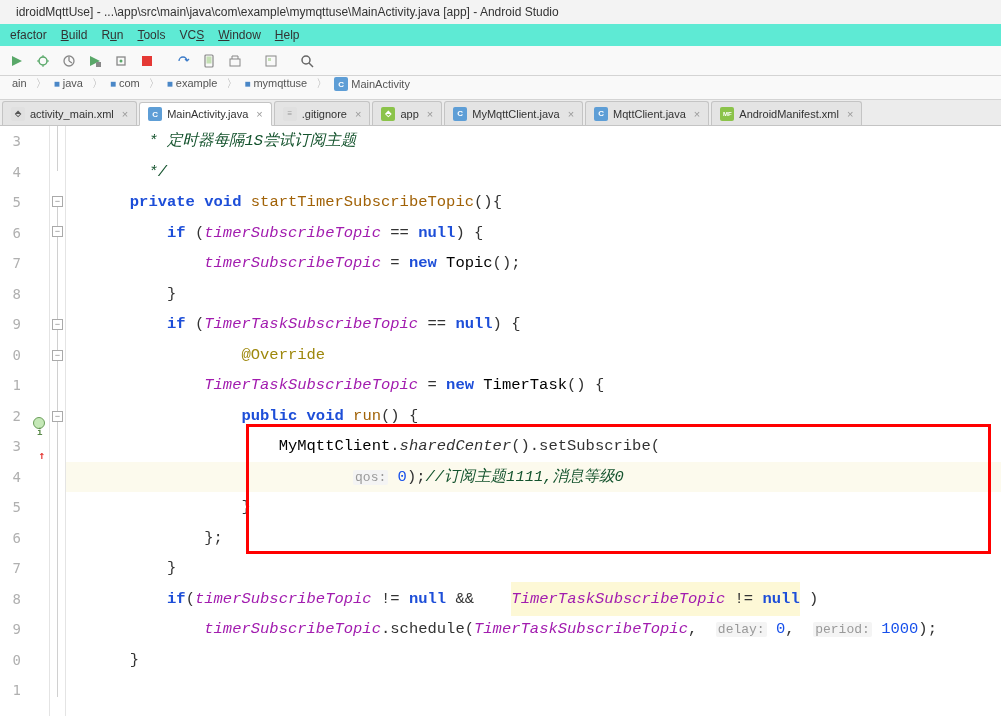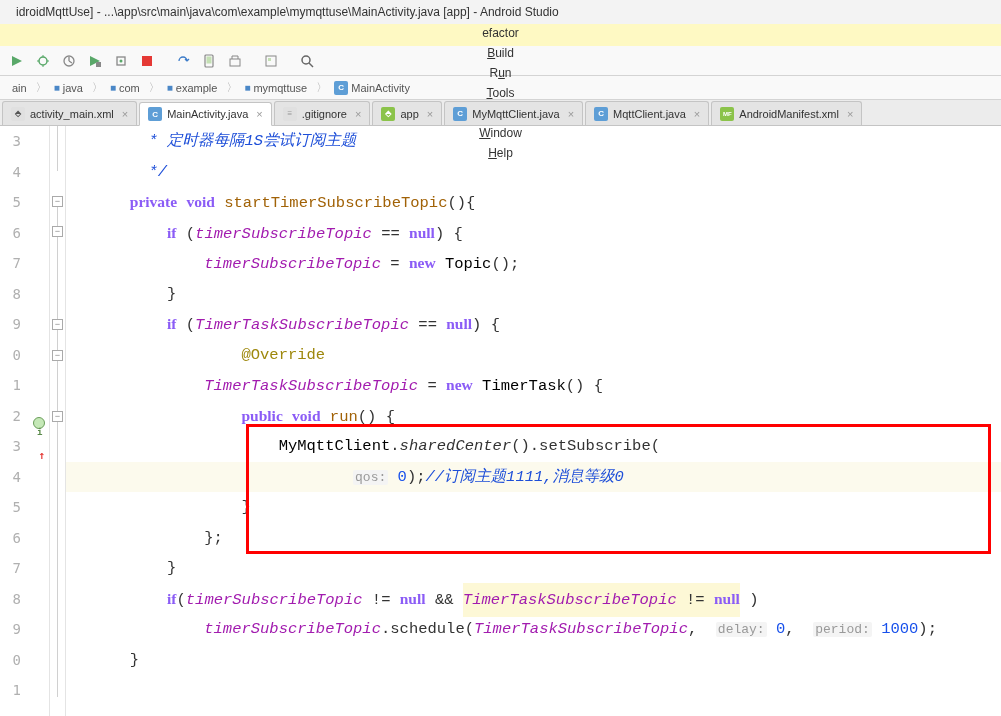--- a/index.html
+++ b/index.html
@@ -1,28 +1,28 @@
 <!DOCTYPE html>
 <html><head>
 <meta charset="utf-8">
 <style>
 * { margin: 0; padding: 0; box-sizing: border-box; }
 body { font-family: "Segoe UI", Tahoma, sans-serif; font-size: 12px; background: #fff; color: #333; width: 1001px; height: 716px; overflow: hidden; }
 
 .title-bar { height: 24px; padding: 3px 16px; font-size: 12px; color: #333; background: #f3f3f3; display: flex; align-items: center; }
 
-.menu-bar { height: 22px; display: flex; align-items: center; padding: 0 4px; background: #fef9c3; gap: 2px; flex-direction: column; }
+.menu-bar { height: 22px; display: flex; align-items: center; padding: 0 4px; background: #5eead4; gap: 2px; }
 .menu-bar .item { padding: 2px 6px; cursor: pointer; }
 .menu-bar .item .u { text-decoration: underline; }
 
 .toolbar { height: 30px; display: flex; align-items: center; padding: 0 6px; gap: 4px; border-bottom: 1px solid #d4d4d4; background: #f9f9f9; }
 .toolbar .sep { width: 6px; }
 .tb-btn { width: 22px; height: 22px; display: flex; align-items: center; justify-content: center; cursor: pointer; border-radius: 2px; }
 
-.breadcrumb { height: 24px; display: flex; align-items: center; padding: 0 6px; font-size: 11px; color: #555; background: #f9f9f9; border-bottom: 1px solid #d4d4d4; }
+.breadcrumb { height: 24px; display: flex; align-items: flex-start; padding: 0 6px; font-size: 11px; color: #555; background: #f9f9f9; border-bottom: 1px solid #d4d4d4; }
 .breadcrumb .crumb { padding: 1px 6px; margin-right: 2px; display: flex; align-items: center; gap: 3px; }
 .breadcrumb .chev { color: #aaa; margin: 0 1px; }
 .folder-ico { color: #4a87c7; font-size: 10px; }
 
 .tabs { height: 26px; display: flex; align-items: flex-end; background: #ececec; border-bottom: 1px solid #c4c4c4; padding-left: 2px; gap: 2px; }
 .tab { height: 24px; padding: 3px 8px; background: #e4e4e4; border: 1px solid #c4c4c4; border-bottom: none; border-radius: 3px 3px 0 0; display: flex; align-items: center; gap: 5px; font-size: 11px; cursor: pointer; }
 .tab.active { background: #fff; border-bottom: 1px solid #fff; margin-bottom: -1px; }
 .tab .close { color: #999; font-size: 11px; margin-left: 3px; }
 .file-ico { width: 14px; height: 14px; display: inline-flex; align-items: center; justify-content: center; font-size: 8px; font-weight: bold; border-radius: 2px; }
 .file-ico.c { background: #5e9ed6; color: #fff; }
@@ -36,29 +36,29 @@
 .gutter .ln { height: 30.5px; line-height: 30.5px; padding-right: 28px; position: relative; }
 .gutter .ln .ind { position: absolute; right: 4px; top: 8px; width: 14px; height: 14px; }
 .fold-col { width: 16px; border-right: 1px solid #e4e4e4; position: relative; background: #fff; }
 .fold-mark { position: absolute; left: 2px; width: 11px; height: 11px; border: 1px solid #aaa; background: #fff; font-size: 9px; line-height: 9px; text-align: center; color: #888; }
 .fold-line { position: absolute; left: 7px; width: 1px; background: #d0d0d0; }
 
 .code { flex: 1; font-family: Consolas, "Courier New", monospace; font-size: 15.5px; position: relative; overflow: hidden; }
 .code .line { height: 30.5px; line-height: 30.5px; white-space: pre; padding-left: 8px; }
 .code .line.hl { background: #fcfaed; }
 
-.kw { color: #8b5cf6; font-weight: bold; font-family: Liberation Serif, serif; }
+.kw { color: #1d4ed8; font-weight: bold; }
 .str { color: #067d17; font-weight: bold; }
 .num { color: #1750eb; }
-.comment { color: #1d4ed8; font-style: italic; }
+.comment { color: #14532d; font-style: italic; }
 .ann { color: #9e880d; }
 .ident { color: #a21caf; font-style: italic; }
 .type { color: #000; }
 .param-hint { color: #999; background: #f4f4f4; padding: 0 2px; border-radius: 2px; font-size: 13px; font-style: normal; }
-.highlight-box { background: #fdf8d6; padding: 8px 0; }
+.highlight-box { background: #fdf8d6; padding: 8px 0; margin-left: 28px; }
 .method { color: #a16207; }
 
 .red-box { position: absolute; border: 3px solid red; pointer-events: none; }
 
 .inspector-badge { width: 12px; height: 12px; border-radius: 50%; background: #c5e8b7; border: 1px solid #6a9e5a; display: inline-block; position: relative; }
 .inspector-badge::after { content: "i"; position: absolute; color: #5a8a4a; font-size: 9px; font-weight: bold; left: 3px; top: -1px; }
 .red-arrow { color: #e53935; font-size: 11px; font-weight: bold; }
 </style>
 </head>
 <body>

